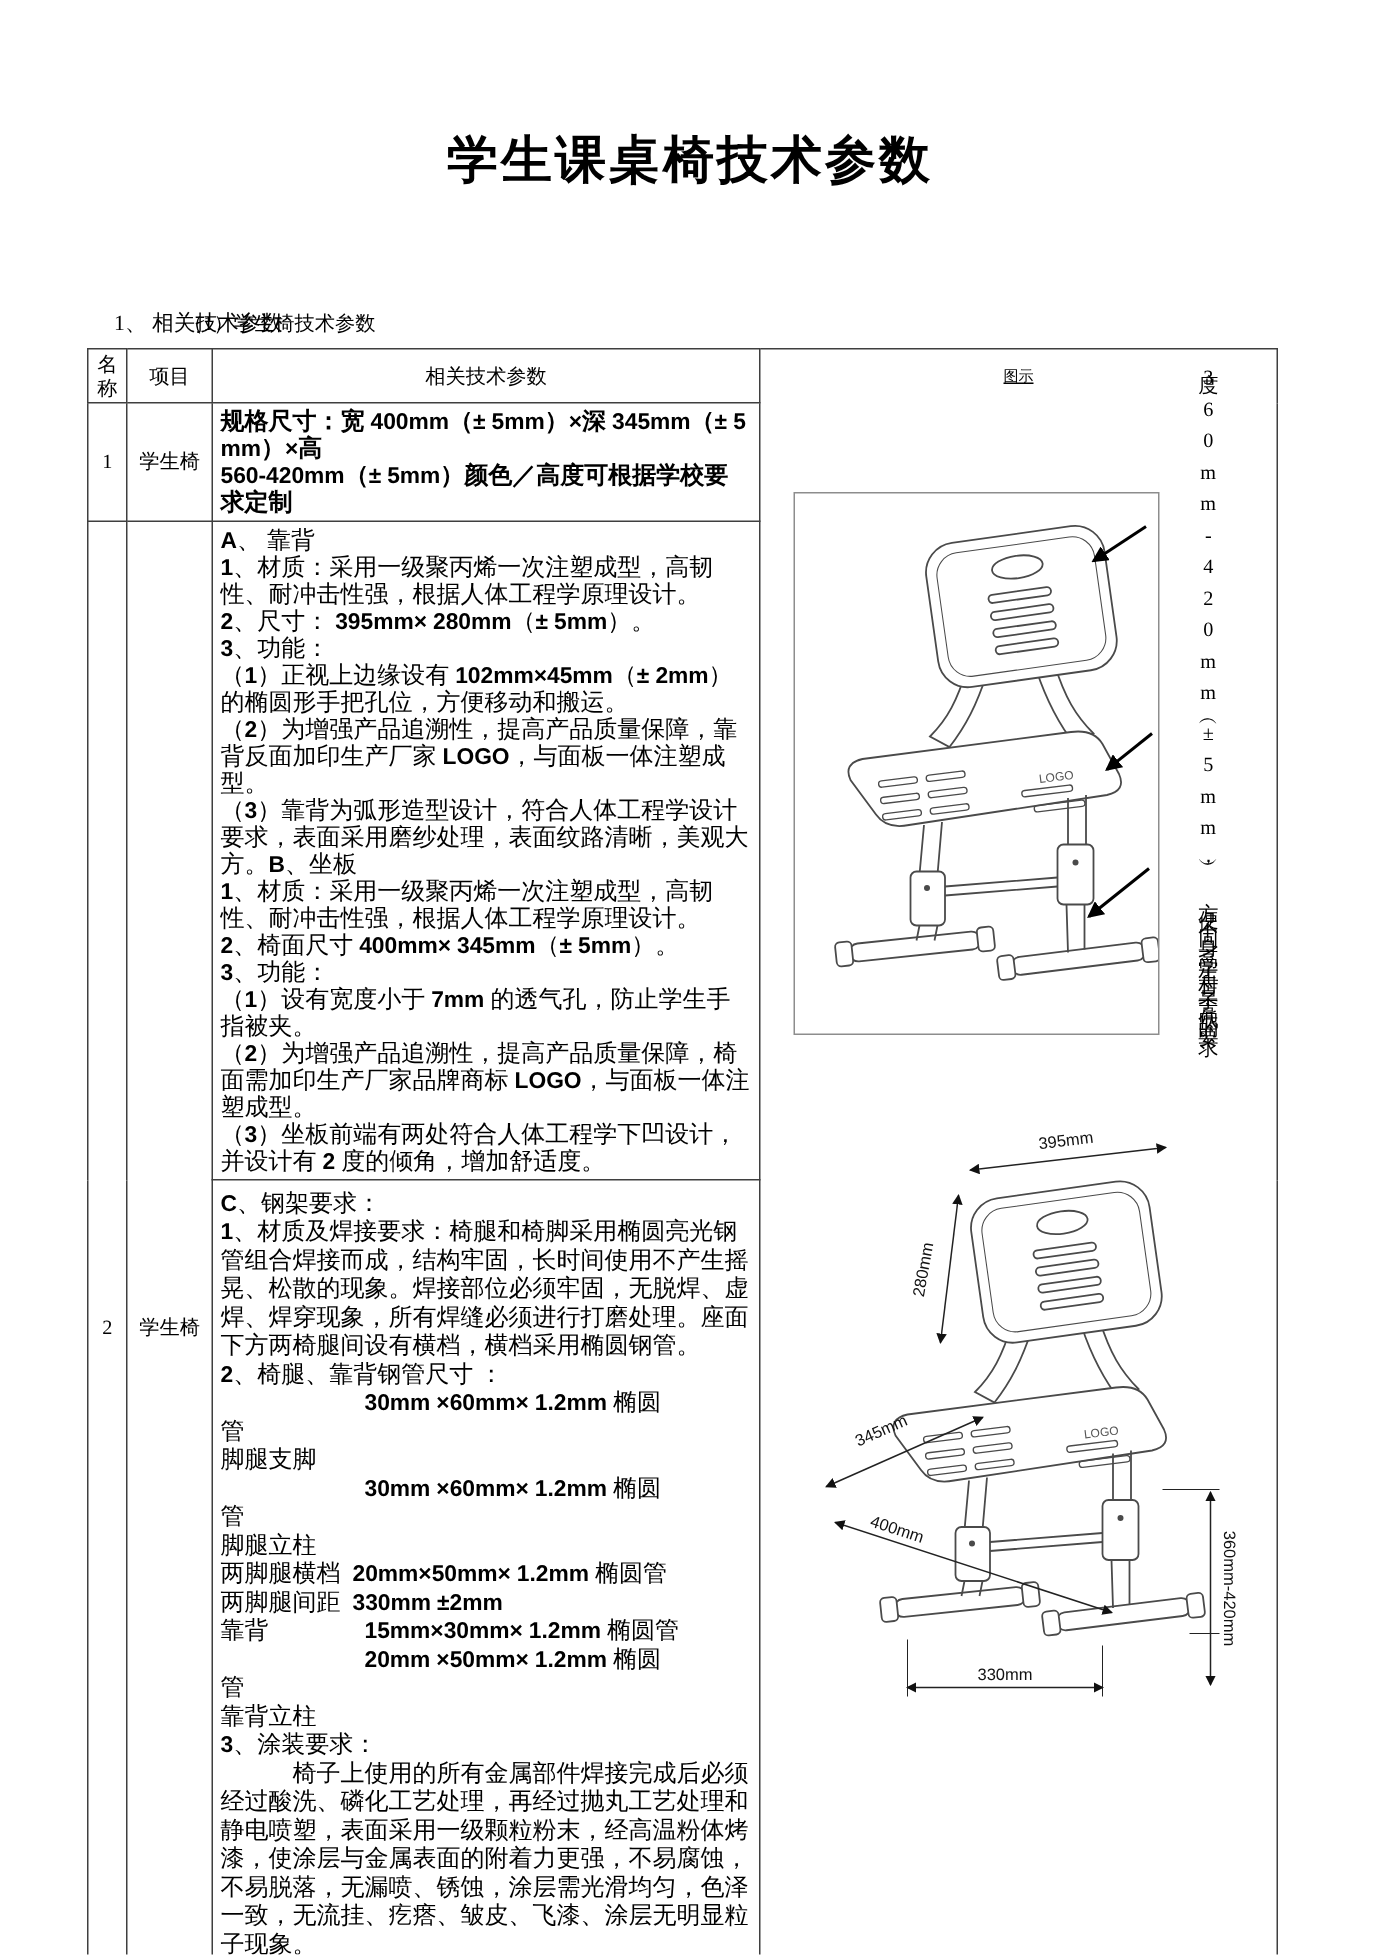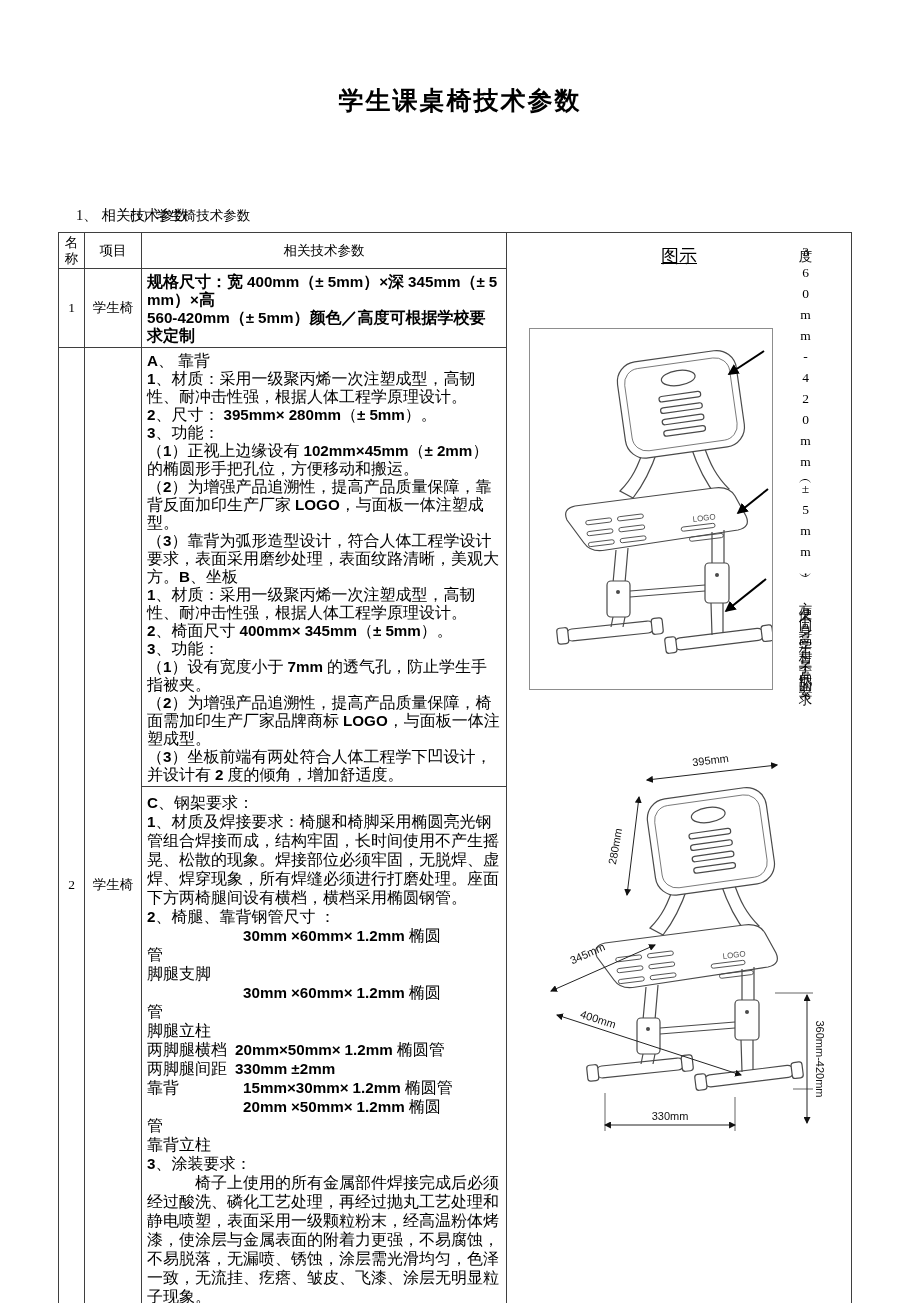--- a/index.html
+++ b/index.html
@@ -3,21 +3,21 @@
 <meta charset="utf-8">
 <style>
   * { margin:0; padding:0; box-sizing:border-box; }
   html,body { background:#ffffff; }
   body {
     width:920px; height:1303px; position:relative; overflow:hidden;
     font-family:"Liberation Serif","DejaVu Serif",serif; color:#000;
   }
   .title {
     position:absolute; top:84px; left:0; width:100%; text-align:center;
-    font-size:25px; font-weight:bold; letter-spacing:2px;
+    font-size:34px; font-weight:bold; letter-spacing:2px;
   }
   .sec1 { position:absolute; top:169px; left:76px; font-size:14.5px;margin-top:37px; }
   .sec2 { position:absolute; top:207px; left:86px; font-size:13.5px;margin-left:36px; }
 
   table.spec-table {
     position:absolute; top:232px; left:58px; width:793px;
     border-collapse:collapse; table-layout:fixed;
   }
   td, th { border:1px solid #3f3f3f; vertical-align:top; font-weight:normal; }
   .r-head { height:36px; }
@@ -27,21 +27,21 @@
   .c-center { text-align:center; vertical-align:middle; font-size:13.5px; line-height:16px; }
   .params {
     font-size:16px; line-height:18px; padding:4px 5px 2px 5px;
     white-space:pre-wrap; word-break:break-all;
   }
   .paramsC { line-height:19px; padding-top:6px; }
   .spec { font-weight:bold; }
   .bold-nums b { font-family:"Liberation Sans","DejaVu Sans",sans-serif; font-size:0.95em; }
 
   .fig-cell { position:relative; padding:0; vertical-align:top; }
-  .fig-title { position:absolute; top:11px; left:0; width:100%; text-align:center; font-size:18px;text-decoration:underline; }
+  .fig-title { position:absolute; top:11px; left:0; width:100%; text-align:center; font-size:10px;text-decoration:underline; }
   .chair1-frame {
     position:absolute; left:22px; top:95px; width:244px; height:362px;
     border:1px solid #8d8d8d; background:#fff;
   }
   .chair2 { position:absolute; left:28px; top:520px; width:290px; height:412px; }
   .side-note {
     position:absolute; left:288px; top:5px; height:720px;
     writing-mode:vertical-rl; text-orientation:upright;
     font-size:13.5px; letter-spacing:6px; line-height:20px;
   }

